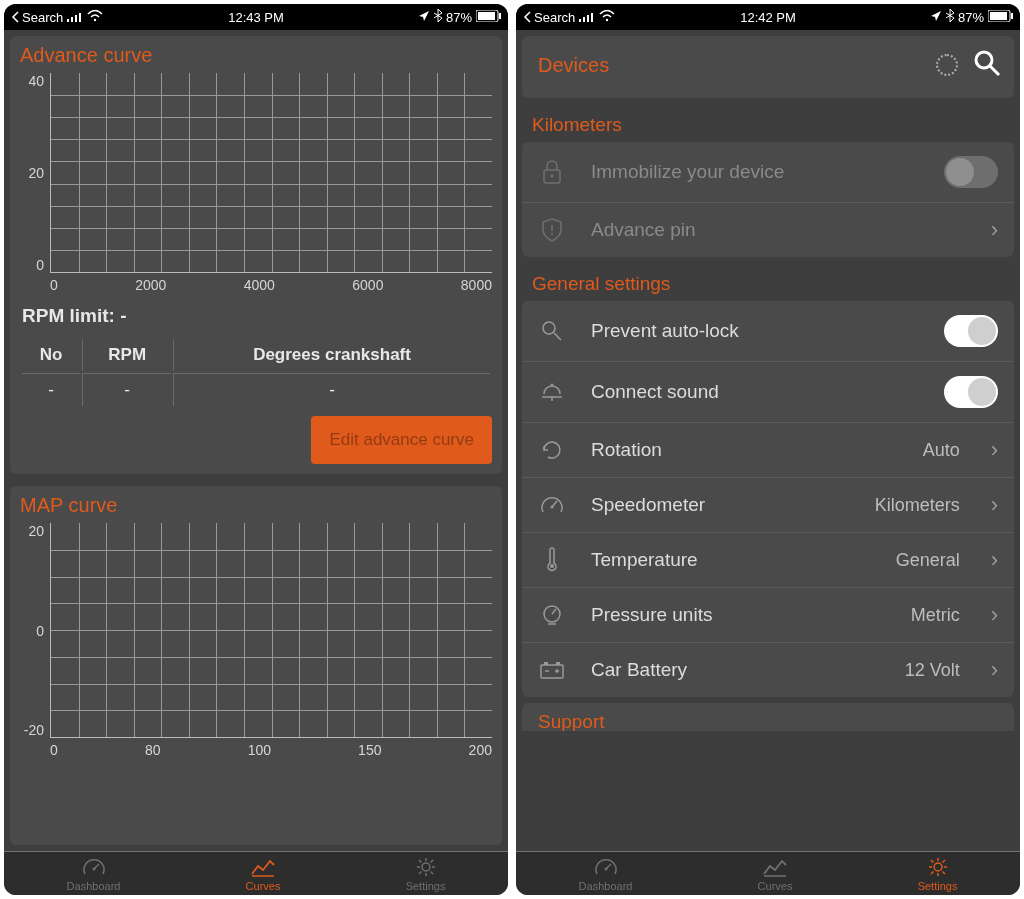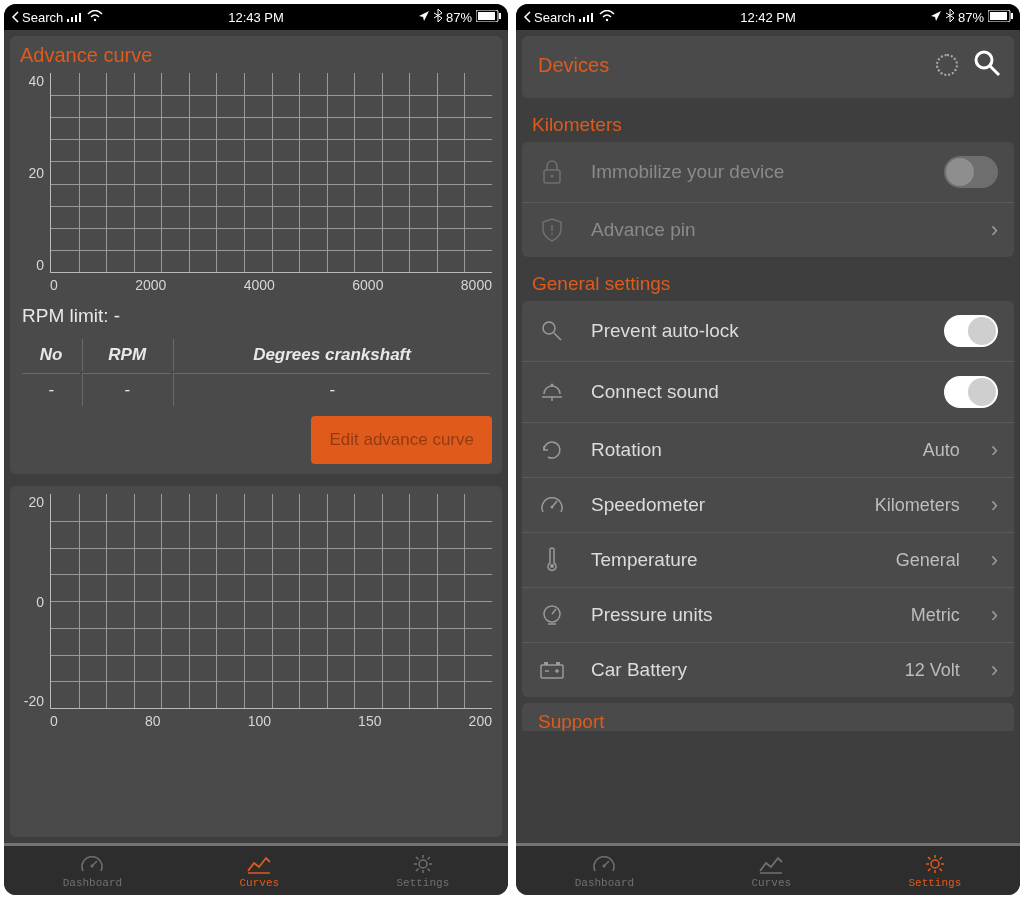--- a/index.html
+++ b/index.html
@@ -92,22 +92,22 @@
   .grid .vline { top:0; bottom:0; width:1px; }
   .x-axis {
     display: flex;
     justify-content: space-between;
     font-size: 14px;
     margin-left: 30px;
     margin-top: 4px;
     color: #d6d6d6;
   }
 
-  .rpm-limit { color: #e8e8e8; font-size: 19px; font-weight:400; margin: 12px 0 10px 2px; }
-  .curve-table { width: 100%; color: #e8e8e8; font-size: 17px; margin-top: 4px; font-style: italic;}
+  .rpm-limit { color: #e8e8e8; font-size: 19px; font-weight:700; margin: 12px 0 10px 2px; }
+  .curve-table { width: 100%; color: #e8e8e8; font-size: 17px; margin-top: 4px;}
   .curve-table th { font-weight:600; padding: 6px 4px; }
   .curve-table td { text-align:center; padding: 6px 4px; border-top: 1px solid #6a6a6a; }
   .curve-table th + th, .curve-table td + td { border-left: 1px solid #6a6a6a; }
 
   .edit-btn {
     background: #e05a1b;
     color: rgba(0,0,0,0.35);
     border: none;
     border-radius: 4px;
     font-size: 17px;
@@ -164,27 +164,26 @@
   .search-mag { color:#fff; }
 
   .support-cut {
     color: #e05a1b; font-size: 19px; padding: 8px 16px 0 16px;
     background:#4a4a4a; margin: 0 6px; border-radius:6px 6px 0 0;
     height: 28px; overflow:hidden;
   }
 
   
   .tabbar {
-    height: 52px;
+    height: 44px;
     background: #2d2d2d;
     display: flex;
     justify-content: space-around;
     align-items: center;
-    border-top: 3px solid #737373;
-    font-family: Liberation Mono, monospace;
+    border-top: 1px solid #737373;
   }
   .tab {
     display: flex; flex-direction: column; align-items: center;
     font-size: 11px; color: #e05a1b; gap: 2px;
   }
   .tab.inactive { color: #707070; }
   .tab svg { width: 26px; height: 22px; }
 </style>
 </head>
 <body>
@@ -303,20 +302,21 @@
           <td>-</td>
         </tr>
       </tbody>
         </table>
       <div style="clear:both"></div>
       <button class="edit-btn">Edit advance curve</button>
       <div style="clear:both"></div>
     </div>
 
     <div class="panel" style="flex:1; padding-bottom:0; overflow:hidden;">
+      <div class="panel-title">MAP curve</div>
       <div class="chart-wrap">
         <div class="chart" style="height:215px;">
           <div class="y-axis" style="width:30px;">
             <span>20</span>
             <span>0</span>
             <span>-20</span>
           </div>
           <div class="grid" id="grid2">
               <div class="hline" style="top: 12.5%;"></div>
               <div class="hline" style="top: 25%;"></div>

